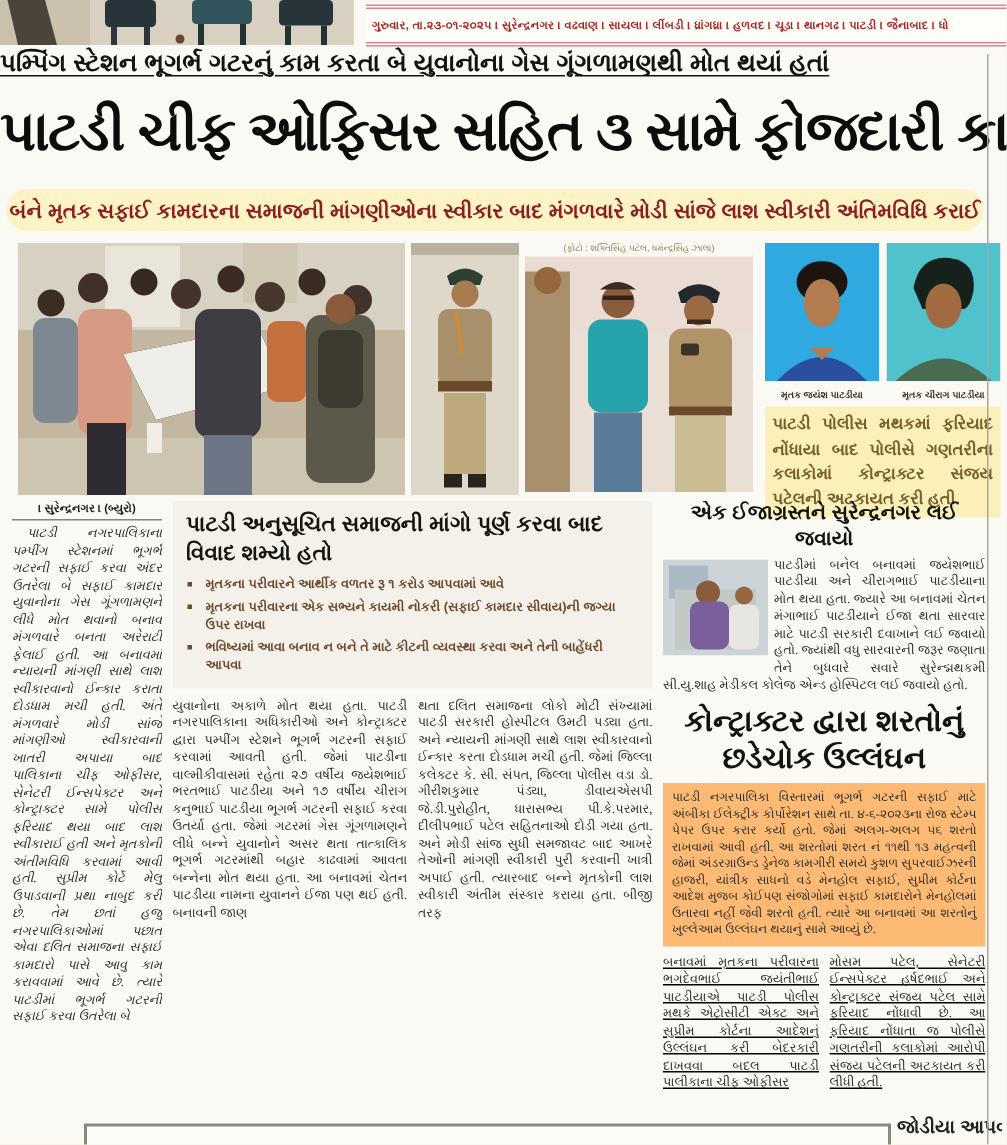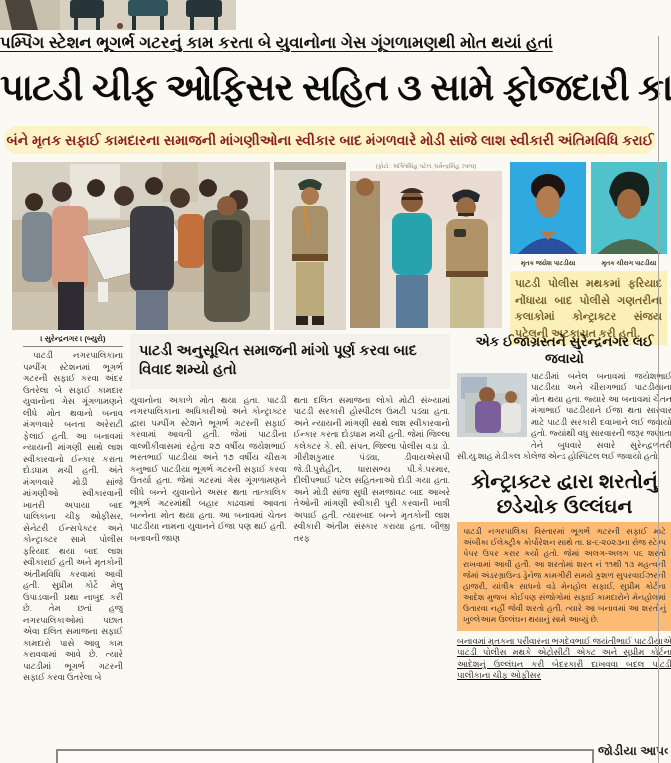--- a/index.html
+++ b/index.html
@@ -23,23 +23,23 @@
   .photo-frame{background:#cfc8ba;flex:0 0 auto;overflow:hidden;}
   .arrest-wrap{flex:0 0 auto;width:152px;display:flex;flex-direction:column;}
   .credit{font-family:"Liberation Sans",sans-serif;font-size:6px;color:#8d7c54;text-align:center;height:9px;line-height:9px;white-space:nowrap;overflow:hidden;}
   .mug-col{flex:1;display:flex;flex-direction:column;padding-left:4px;}
   .mug-row{display:flex;gap:5px;}
   .mug-row figure{margin:0;width:76px;}
   .mug-row figcaption{font-family:"Liberation Sans",sans-serif;font-size:6.4px;font-weight:bold;color:#3c3427;text-align:center;margin-top:1px;white-space:nowrap;overflow:hidden;}
   .arrest-note{margin-top:4px;background:#fbf0ba;color:#77602a;font-family:"Liberation Sans",sans-serif;font-size:11px;font-weight:bold;line-height:1.5;padding:4px 5px;text-align:justify;}
 
   
-  .body-grid{position:absolute;top:334px;left:8px;width:649px;height:412px;display:flex;gap:7px;overflow:hidden;margin-left:15px;}
+  .body-grid{position:absolute;top:334px;left:8px;width:649px;height:412px;display:flex;gap:7px;overflow:hidden;}
   .bodytext{margin:0;font-size:8.6px;line-height:1.34;color:#2f2d28;text-align:justify;}
-  .indent{text-indent:10px;}
+  .indent{text-indent:10px;font-style:italic;}
   .col1{flex:0 0 100px;overflow:hidden;}
   .byline{font-family:"Liberation Sans",sans-serif;font-size:7.6px;font-weight:bold;color:#1e1c18;text-align:center;border-bottom:1px solid #8b8374;padding-bottom:2px;margin-bottom:3px;white-space:nowrap;overflow:hidden;}
   .mid-wrap{flex:0 0 320px;display:flex;flex-direction:column;overflow:hidden;}
   .demands-box{background:#f3f1ea;padding:7px 9px 5px;margin-bottom:6px;}
   .demands-title{font-family:"Liberation Sans",sans-serif;font-size:14.5px;font-weight:bold;color:#16140f;line-height:1.3;margin-bottom:5px;}
   .demands-box ul{margin:0;padding-left:13px;}
   .demands-box li{list-style-type:square;font-family:"Liberation Sans",sans-serif;font-size:8.6px;font-weight:bold;color:#6e4b2f;line-height:1.35;margin-bottom:4px;}
   .two-col{display:flex;gap:7px;flex:1;overflow:hidden;}
   .two-col .bodytext{flex:1;overflow:hidden;}
   .right-wrap{flex:1;display:flex;flex-direction:column;overflow:hidden;justify-content:space-between;}
@@ -70,20 +70,23 @@
         <rect x="74" y="18" width="4" height="12" fill="#2c363c"></rect>
         <rect x="96" y="18" width="4" height="12" fill="#2c363c"></rect>
         <rect x="128" y="0" width="40" height="16" rx="3" fill="#31535c"></rect>
         <rect x="132" y="16" width="4" height="14" fill="#233"></rect>
         <rect x="160" y="16" width="4" height="14" fill="#233"></rect>
         <rect x="186" y="0" width="36" height="17" rx="3" fill="#27343a"></rect>
         <rect x="190" y="17" width="4" height="13" fill="#233"></rect>
         <rect x="214" y="17" width="4" height="13" fill="#233"></rect>
         <circle cx="120" cy="26" r="3" fill="#6b4434"></circle>
       </svg>
+    </div>
+    <div class="dateline-strip">
+      <span>ગુરુવાર, તા.૨૩-૦૧-૨૦૨૫ । સુરેન્દ્રનગર । વઢવાણ । સાયલા । લીંબડી । ધ્રાંગધ્રા । હળવદ । ચૂડા । થાનગઢ । પાટડી । જૈનાબાદ । ધો</span>
     </div>
   </div>
 
   <div class="strap-row">
     <span class="strapline">પમ્પિંગ સ્ટેશન ભૂગર્ભ ગટરનું કામ કરતા બે યુવાનોના ગેસ ગૂંગળામણથી મોત થયાં હતાં</span>
   </div>
   <h1 class="headline">પાટડી ચીફ ઓફિસર સહિત ૩ સામે ફોજદારી કાર્યવાહી</h1>
   <div class="subhead">બંને મૃતક સફાઈ કામદારના સમાજની માંગણીઓના સ્વીકાર બાદ મંગળવારે મોડી સાંજે લાશ સ્વીકારી અંતિમવિધિ કરાઈ</div>
 
   <div class="photo-row">
@@ -184,20 +187,25 @@
   <div class="body-grid">
 
     <div class="col1">
       <div class="byline">। સુરેન્દ્રનગર । (બ્યુરો)</div>
       <p class="bodytext indent">પાટડી નગરપાલિકાના પમ્પીંગ સ્ટેશનમાં ભૂગર્ભ ગટરની સફાઈ કરવા અંદર ઉતરેલા બે સફાઈ કામદાર યુવાનોના ગેસ ગૂંગળામણને લીધે મોત થવાનો બનાવ મંગળવારે બનતા અરેરાટી ફેલાઈ હતી. આ બનાવમાં ન્યાયની માંગણી સાથે લાશ સ્વીકારવાનો ઈન્કાર કરાતા દોડધામ મચી હતી. અંતે મંગળવારે મોડી સાંજે માંગણીઓ સ્વીકારવાની ખાતરી અપાયા બાદ પાલિકાના ચીફ ઓફીસર, સેનેટરી ઈન્સપેક્ટર અને કોન્ટ્રાક્ટર સામે પોલીસ ફરિયાદ થયા બાદ લાશ સ્વીકારાઈ હતી અને મૃતકોની અંતીમવિધિ કરવામાં આવી હતી. સુપ્રીમ કોર્ટે મેલુ ઉપાડવાની પ્રથા નાબુદ કરી છે. તેમ છતાં હજુ નગરપાલિકાઓમાં પછાત એવા દલિત સમાજના સફાઈ કામદારો પાસે આવુ કામ કરાવવામાં આવે છે. ત્યારે પાટડીમાં ભૂગર્ભ ગટરની સફાઈ કરવા ઉતરેલા બે</p>
     </div>
 
     <div class="mid-wrap">
       <div class="demands-box">
         <div class="demands-title">પાટડી અનુસૂચિત સમાજની માંગો પૂર્ણ કરવા બાદ વિવાદ શમ્યો હતો</div>
+        <ul>
+          <li>મૃતકના પરીવારને આર્થીક વળતર રૂ ૧ કરોડ આપવામાં આવે</li>
+          <li>મૃતકના પરીવારના એક સભ્યને કાયમી નોકરી (સફાઈ કામદાર સીવાય)ની જગ્યા ઉપર રાખવા</li>
+          <li>ભવિષ્યમાં આવા બનાવ ન બને તે માટે કીટની વ્યવસ્થા કરવા અને તેની બાહેંધરી આપવા</li>
+        </ul>
       </div>
       <div class="two-col">
         <p class="bodytext">યુવાનોના અકાળે મોત થયા હતા. પાટડી નગરપાલિકાના અધિકારીઓ અને કોન્ટ્રાક્ટર દ્વારા પમ્પીંગ સ્ટેશને ભૂગર્ભ ગટરની સફાઈ કરવામાં આવતી હતી. જેમાં પાટડીના વાલ્મીકીવાસમાં રહેતા ૨૭ વર્ષીય જયેશભાઈ ભરતભાઈ પાટડીયા અને ૧૭ વર્ષીય ચીરાગ કનુભાઈ પાટડીયા ભૂગર્ભ ગટરની સફાઈ કરવા ઉતર્યા હતા. જેમાં ગટરમાં ગેસ ગૂંગળામણને લીધે બન્ને યુવાનોને અસર થતા તાત્કાલિક ભૂગર્ભ ગટરમાંથી બહાર કાઢવામાં આવતા બન્નેના મોત થયા હતા. આ બનાવમાં ચેતન પાટડીયા નામના યુવાનને ઈજા પણ થઈ હતી. બનાવની જાણ</p>
         <p class="bodytext">થતા દલિત સમાજના લોકો મોટી સંખ્યામાં પાટડી સરકારી હોસ્પીટલ ઉમટી પડ્યા હતા. અને ન્યાયની માંગણી સાથે લાશ સ્વીકારવાનો ઈન્કાર કરતા દોડધામ મચી હતી. જેમાં જિલ્લા કલેક્ટર કે. સી. સંપત, જિલ્લા પોલીસ વડા ડો. ગીરીશકુમાર પંડ્યા, ડીવાયએસપી જે.ડી.પુરોહીત, ધારાસભ્ય પી.કે.પરમાર, દીલીપભાઈ પટેલ સહિતનાઓ દોડી ગયા હતા. અને મોડી સાંજ સુધી સમજાવટ બાદ આખરે તેઓની માંગણી સ્વીકારી પુરી કરવાની ખાત્રી અપાઈ હતી. ત્યારબાદ બન્ને મૃતકોની લાશ સ્વીકારી અંતીમ સંસ્કાર કરાયા હતા. બીજી તરફ</p>
       </div>
     </div>
 
     <div class="right-wrap">
       <div class="injured">
         <div class="sec-title">એક ઈજાગ્રસ્તને સુરેન્દ્રનગર લઈ જવાયો</div>
@@ -206,31 +214,32 @@
             <svg width="70" height="64" viewBox="0 0 70 64">
               <rect width="70" height="64" fill="#cdd4d8"></rect>
               <rect x="4" y="4" width="26" height="22" fill="#aab9c3"></rect>
               <rect x="8" y="20" width="54" height="40" fill="#c2c8c4"></rect>
               <circle cx="30" cy="22" r="8" fill="#8a5c3c"></circle>
               <rect x="18" y="28" width="26" height="32" rx="6" fill="#7a5f9a"></rect>
               <rect x="44" y="30" width="20" height="30" rx="5" fill="#e8e6e0"></rect>
               <circle cx="54" cy="24" r="6" fill="#96663f"></circle>
             </svg>
           </span>
-          <p class="bodytext">પાટડીમાં બનેલ બનાવમાં જયેશભાઈ પાટડીયા અને ચીરાગભાઈ પાટડીયાના મોત થયા હતા. જ્યારે આ બનાવમાં ચેતન મંગાભાઈ પાટડીયાને ઈજા થતા સારવાર માટે પાટડી સરકારી દવાખાને લઈ જવાયો હતો. જ્યાંથી વધુ સારવારની જરૂર જણાતા તેને બુધવારે સવારે સુરેન્દ્વળતરી સી.યુ.શાહ મેડીકલ કોલેજ એન્ડ હોસ્પિટલ લઈ જવાયો હતો.</p>
+          <p class="bodytext">પાટડીમાં બનેલ બનાવમાં જયેશભાઈ પાટડીયા અને ચીરાગભાઈ પાટડીયાના મોત થયા હતા. જ્યારે આ બનાવમાં ચેતન મંગાભાઈ પાટડીયાને ઈજા થતા સારવાર માટે પાટડી સરકારી દવાખાને લઈ જવાયો હતો. જ્યાંથી વધુ સારવારની જરૂર જણાતા તેને બુધવારે સવારે સુરેન્દ્મથકમી સી.યુ.શાહ મેડીકલ કોલેજ એન્ડ હોસ્પિટલ લઈ જવાયો હતો.</p>
         </div>
       </div>
 
       <div class="contractor">
         <div class="sec-title big">કોન્ટ્રાક્ટર દ્વારા શરતોનું છડેચોક ઉલ્લંઘન</div>
         <p class="bodytext boxed">પાટડી નગરપાલિકા વિસ્તારમાં ભૂગર્ભ ગટરની સફાઈ માટે અંબીકા ઈલેક્ટ્રીક કોર્પોરેશન સાથે તા. ૪-૬-૨૦૨૩ના રોજ સ્ટેમ્પ પેપર ઉપર કરાર કર્યો હતો. જેમાં અલગ-અલગ ૫૬ શરતો રાખવામાં આવી હતી. આ શરતોમાં શરત નં ૧૧થી ૧૩ મહત્વની જેમાં અંડરગ્રાઉન્ડ ડ્રેનેજ કામગીરી સમયે કુશળ સુપરવાઈઝરની હાજરી, યાંત્રીક સાધનો વડે મેનહોલ સફાઈ, સુપ્રીમ કોર્ટના આદેશ મુજબ કોઈપણ સંજોગોમાં સફાઈ કામદારોને મેનહોલમાં ઉતારવા નહીં જેવી શરતો હતી. ત્યારે આ બનાવમાં આ શરતોનું ખુલ્લેઆમ ઉલ્લંઘન થયાનું સામે આવ્યું છે.</p>
       </div>
 
       <div class="two-col bottom-cols">
         <p class="bodytext">બનાવમાં મૃતકના પરીવારના ભગદેવભાઈ જયંતીભાઈ પાટડીયાએ પાટડી પોલીસ મથકે એટ્રોસીટી એક્ટ અને સુપ્રીમ કોર્ટના આદેશનું ઉલ્લંઘન કરી બેદરકારી દાખવવા બદલ પાટડી પાલીકાના ચીફ ઓફીસર</p>
+        <p class="bodytext">મોસમ પટેલ, સેનેટરી ઈન્સપેક્ટર હર્ષદભાઈ અને કોન્ટ્રાક્ટર સંજય પટેલ સામે ફરિયાદ નોંધાવી છે. આ ફરિયાદ નોંધાતા જ પોલીસે ગણતરીની કલાકોમાં આરોપી સંજય પટેલની અટકાયત કરી લીધી હતી.</p>
       </div>
     </div>
   </div>
 
   <div class="bottom-box"></div>
   <div class="bottom-frag">જોડીયા આપવામાં આ</div>
   <div class="right-rule"></div>
 
 </div>
 

